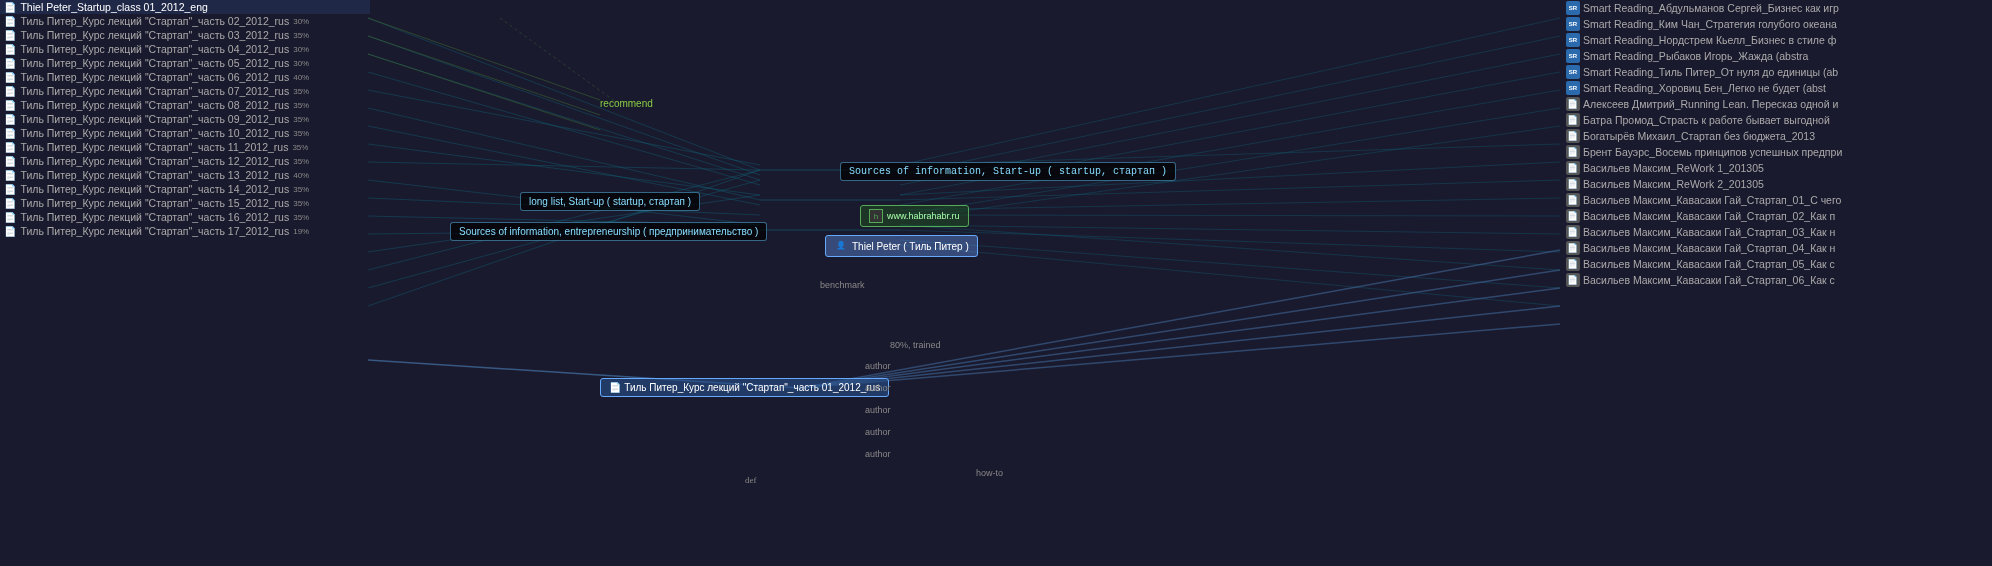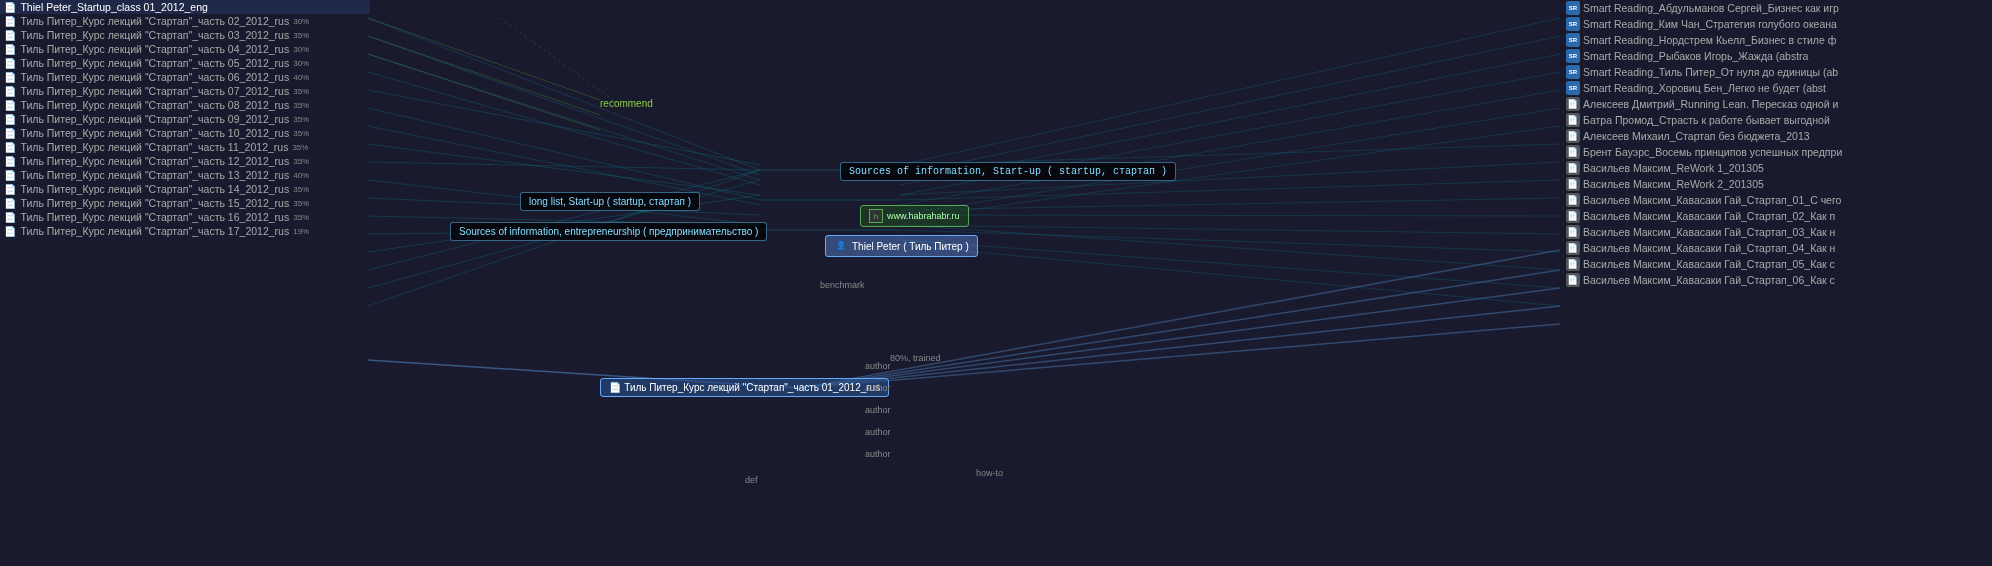--- a/index.html
+++ b/index.html
@@ -303,27 +303,27 @@
     <span style="display:inline-block; width:14px; height:14px; margin-right:4px; text-align:center; line-height:14px; font-size:8px;">👤</span>
     Thiel Peter ( Тиль Питер )
   </div>
 
   <div style="position:absolute; left:450px; top:280px; font-size:9px; color:#888888;">benchmark</div>
 
   <div class="node" style="left:230px; top:378px; background:rgba(40,80,140,0.6); border:1px solid #6af; color:#fff; font-size:10px;">
     📄 Тиль Питер_Курс лекций "Стартап"_часть 01_2012_rus
   </div>
 
-  <div style="position:absolute; left:520px; top:340px; font-size:9px; color:#888888;margin-top:13px;">80%, trained</div>
+  <div style="position:absolute; left:520px; top:340px; font-size:9px; color:#888888;">80%, trained</div>
 
   <div style="position:absolute; left:495px; top:355px; font-size:9px; color:#888888; line-height:22px;">
     author<br>author<br>author<br>author<br>author
   </div>
 
-  <div style="position:absolute; left:375px; top:475px; font-size:9px; color:#888888;">def</div>
+  <div style="position:absolute; left:375px; top:475px; font-size:9px; color:#888888;font-family:Liberation Serif, serif;">def</div>
 
   <div style="position:absolute; left:570px; top:468px; font-size:9px; color:#888888;margin-left:36px;">how-to</div>
 
 </div>
 
 <div class="right-panel">
   <div id="right-files-container">
       <div class="right-item">
         <span class="right-icon" style="font-size: 6px;">SR</span>
         <span>Smart Reading_Абдульманов Сергей_Бизнес как игр</span>
@@ -351,21 +351,21 @@
       <div class="right-item">
         <span class="right-icon" style="font-size: 9px; background: rgb(85, 85, 85);">📄</span>
         <span>Алексеев Дмитрий_Running Lean. Пересказ одной и</span>
       </div>
       <div class="right-item">
         <span class="right-icon" style="font-size: 9px; background: rgb(85, 85, 85);">📄</span>
         <span>Батра Промод_Страсть к работе бывает выгодной</span>
       </div>
       <div class="right-item">
         <span class="right-icon" style="font-size: 9px; background: rgb(85, 85, 85);">📄</span>
-        <span>Алексеев Михаил_Стартап без бюджета_2013</span>
+        <span>Богатырёв Михаил_Стартап без бюджета_2013</span>
       </div>
       <div class="right-item">
         <span class="right-icon" style="font-size: 9px; background: rgb(85, 85, 85);">📄</span>
         <span>Брент Бауэрс_Восемь принципов успешных предпри</span>
       </div>
       <div class="right-item">
         <span class="right-icon" style="font-size: 9px; background: rgb(85, 85, 85);">📄</span>
         <span>Васильев Максим_ReWork 1_201305</span>
       </div>
       <div class="right-item">

